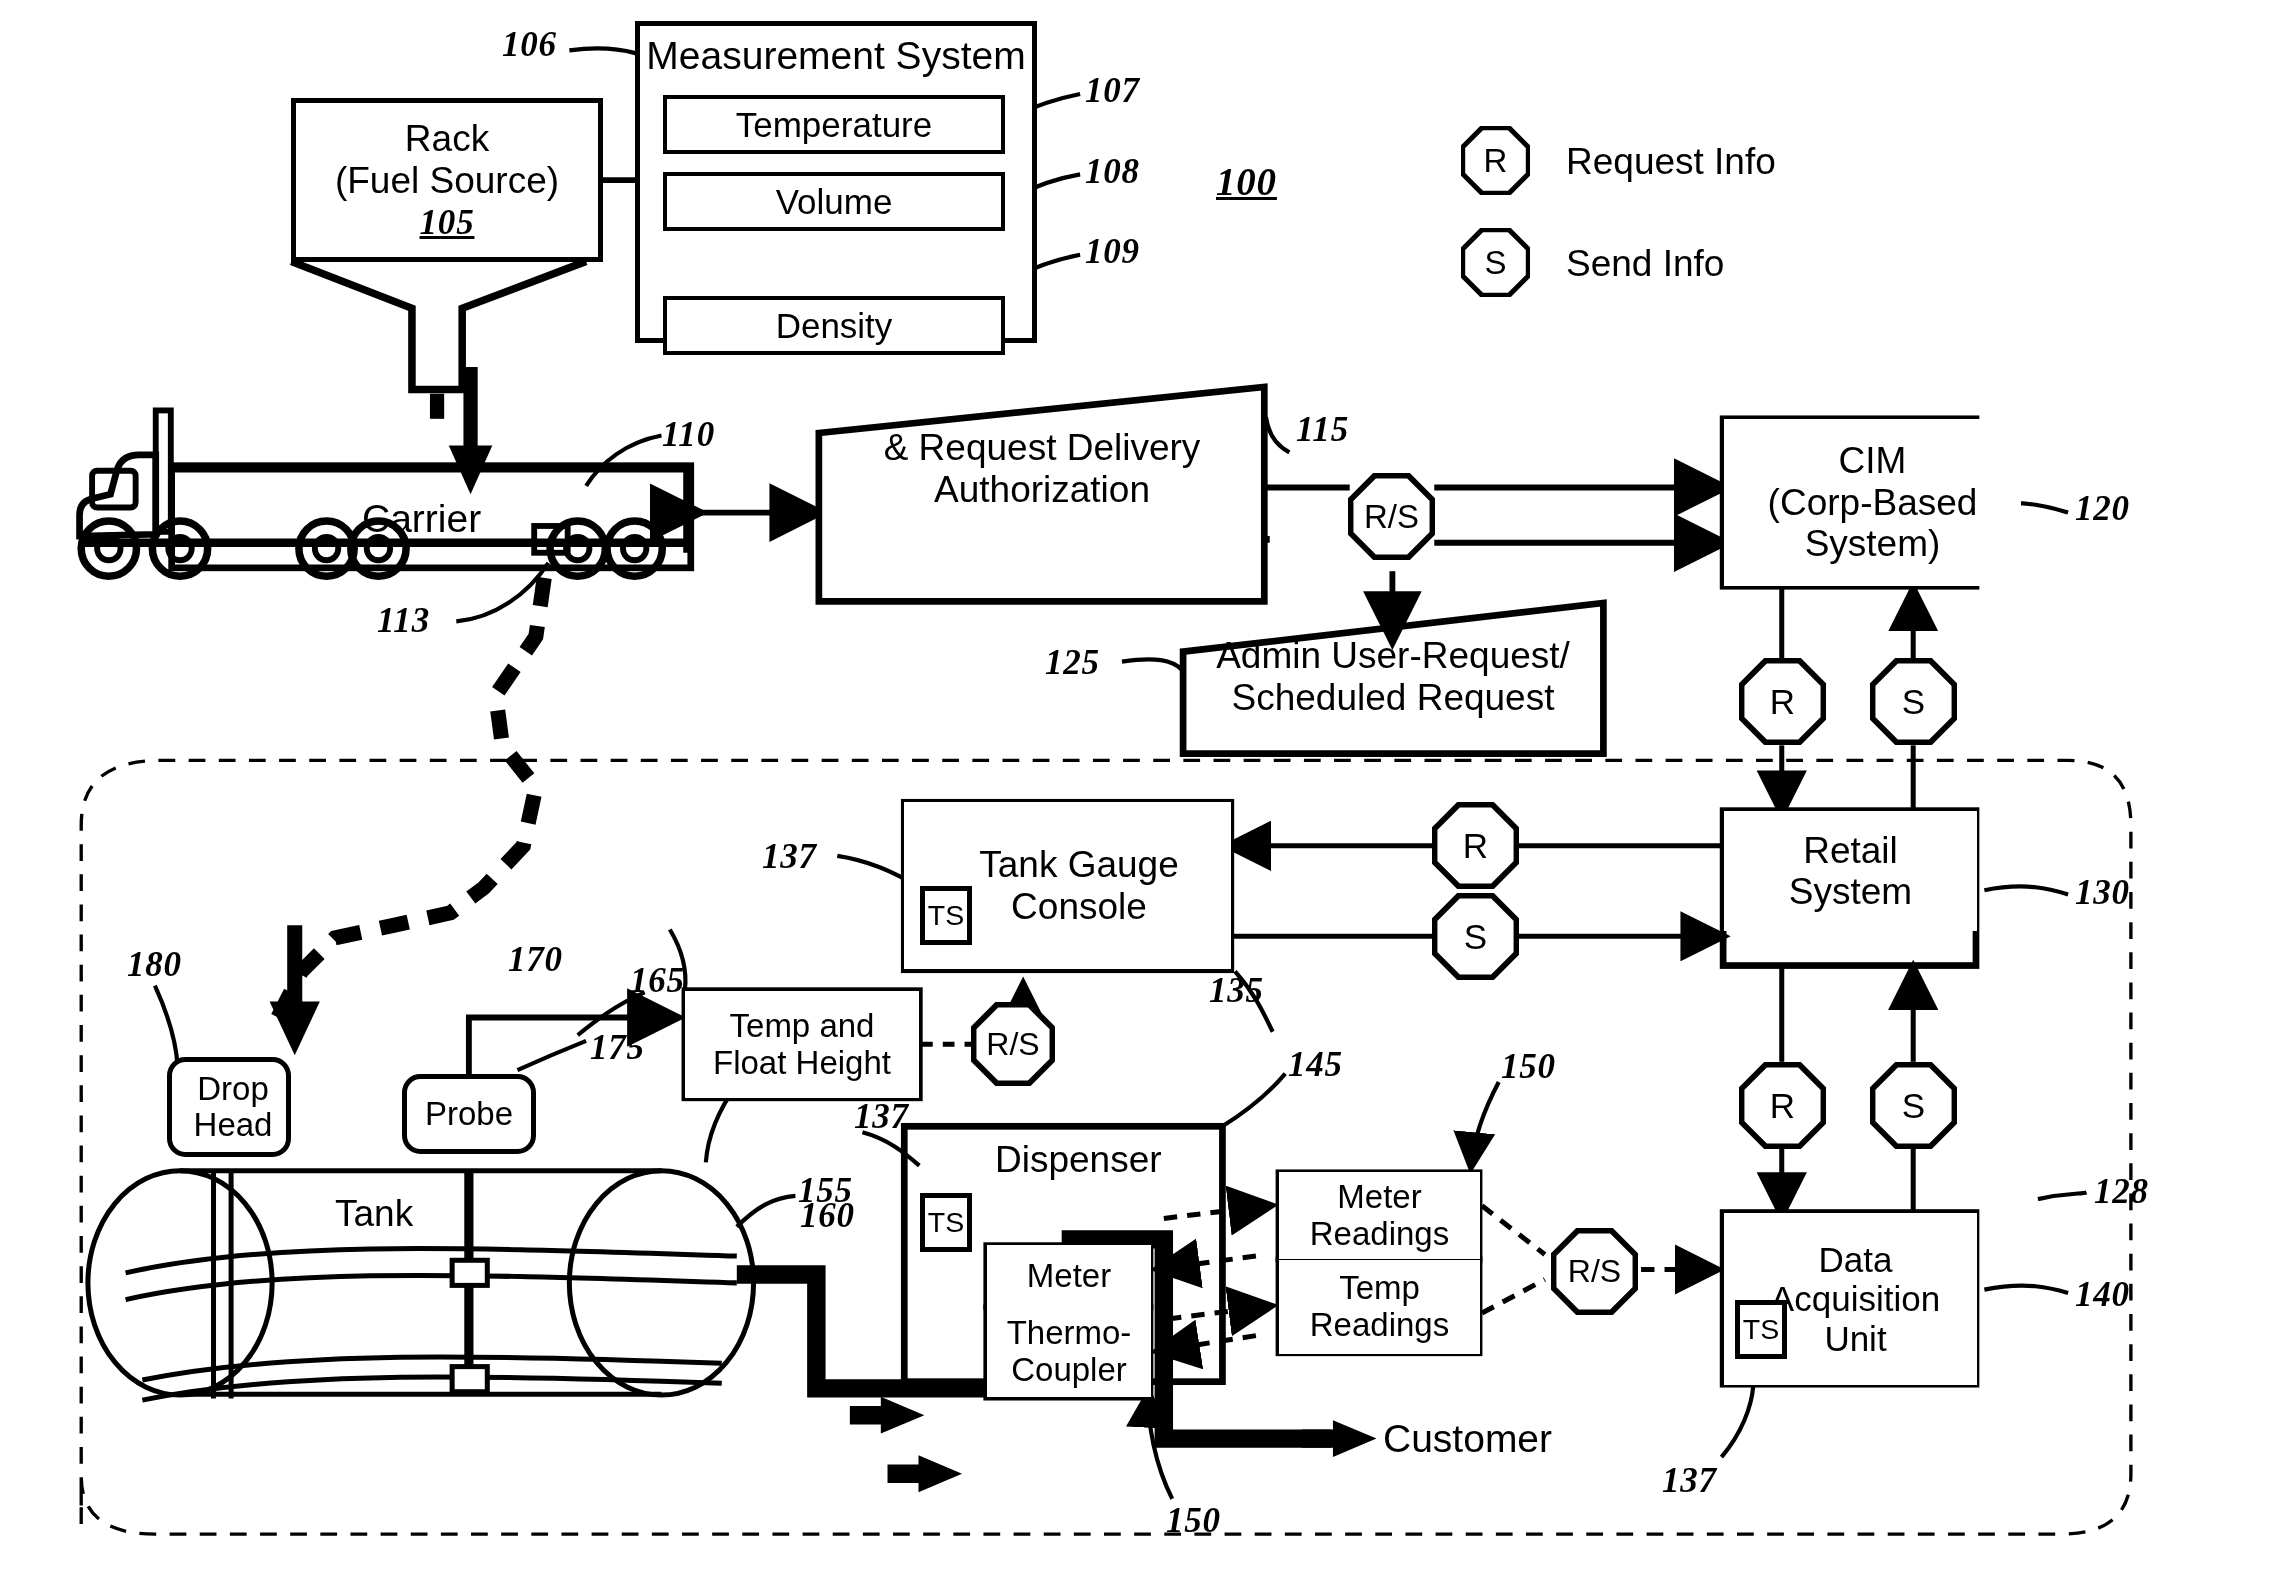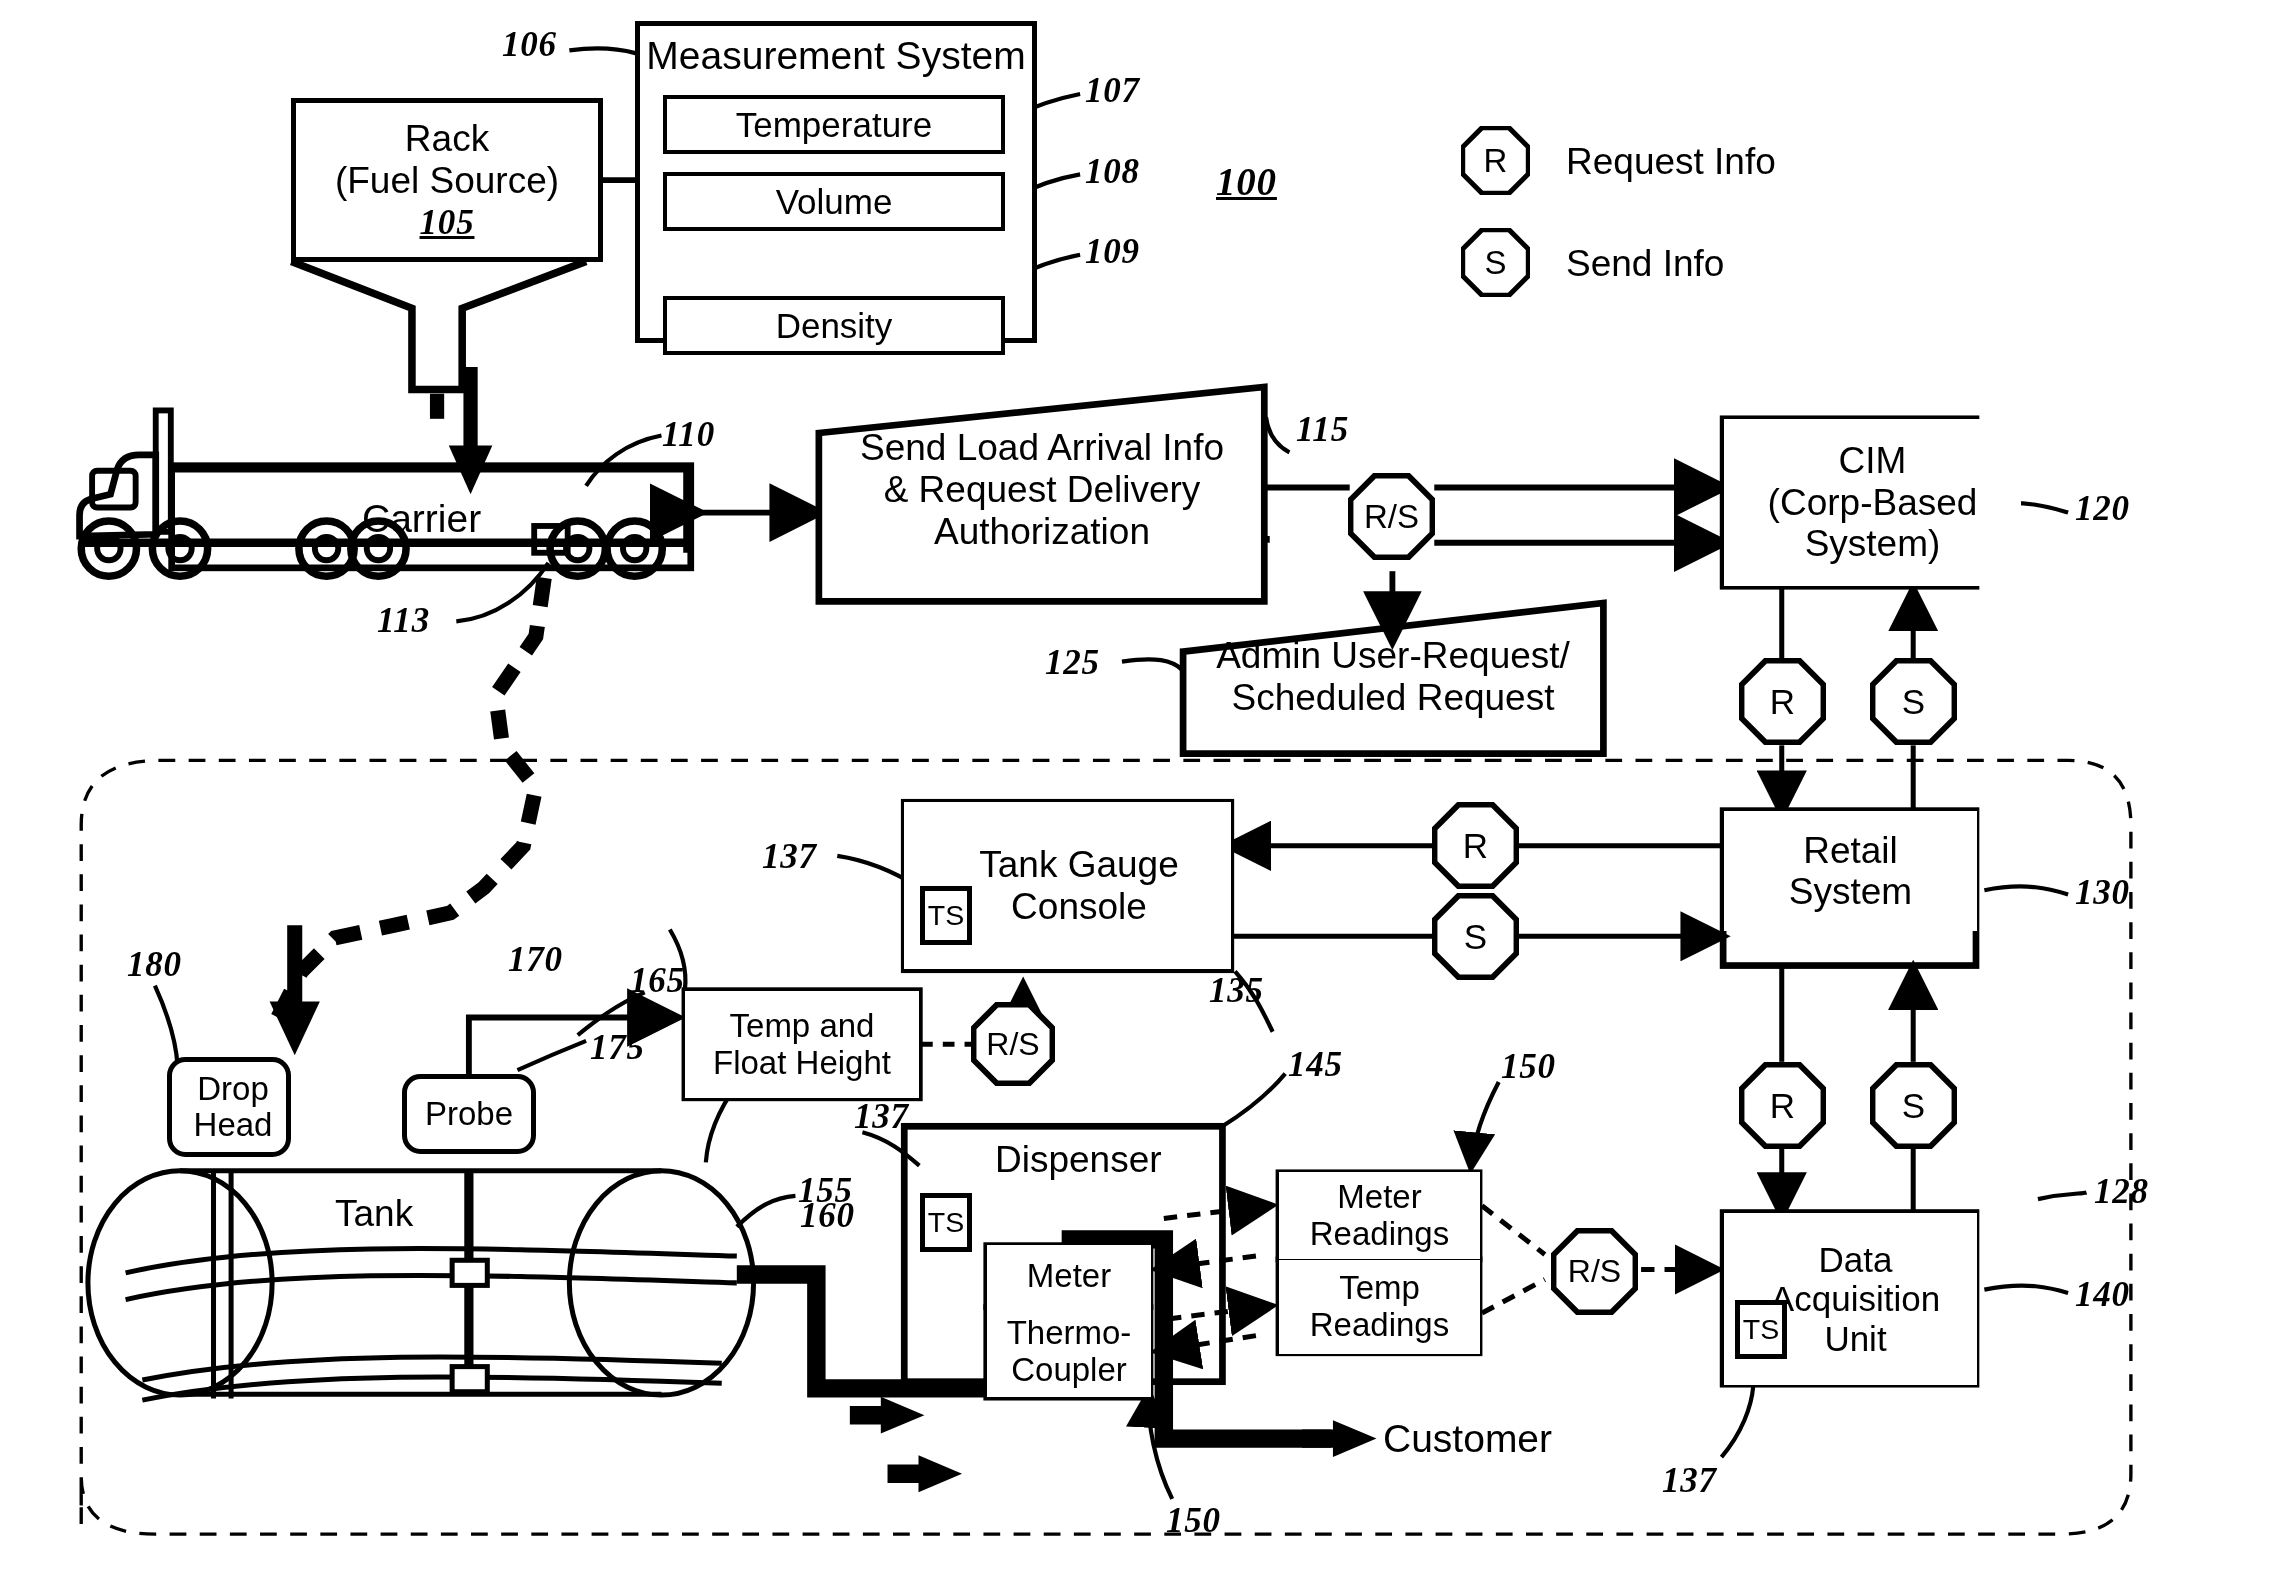--- a/index.html
+++ b/index.html
@@ -261,21 +261,20 @@
         <polygon points="25,2 57,2 80,25 80,57 57,80 25,80 2,57 2,25" fill="#fff" stroke="#000" stroke-width="6"></polygon>
       </svg>
     <div class="octtext" style="font-size:33px;">S</div>
   </div>
   <div class="lbl" style="left:1566px;top:243px;font-size:37px;">Send Info</div>
 
   <div class="lbl" style="left:362px;top:497px;font-size:39px;">Carrier</div>
 
   <div class="slant" style="left:819px;top:387px;width:446px;height:214px;">
     <div class="txt" style="top:40px;font-size:37px;">
-      <div>Send Load Arrival Info</div>
       <div>&amp; Request Delivery</div>
       <div>Authorization</div>
     </div>
   </div>
 
   <div class="slant" style="left:1183px;top:603px;width:420px;height:151px;">
     <div class="txt" style="top:32px;font-size:37px;">
       <div>Admin User-Request/</div>
       <div>Scheduled Request</div>
     </div>

